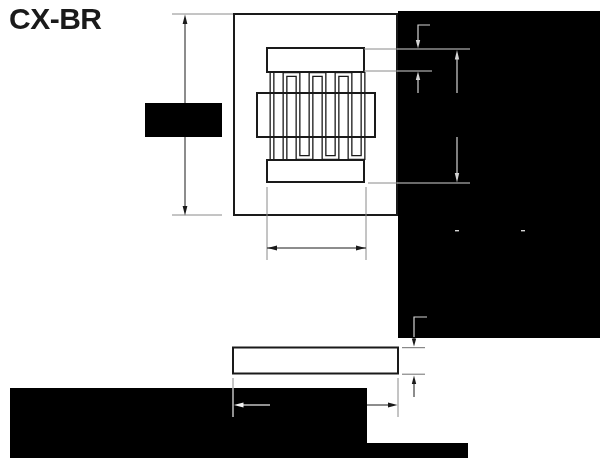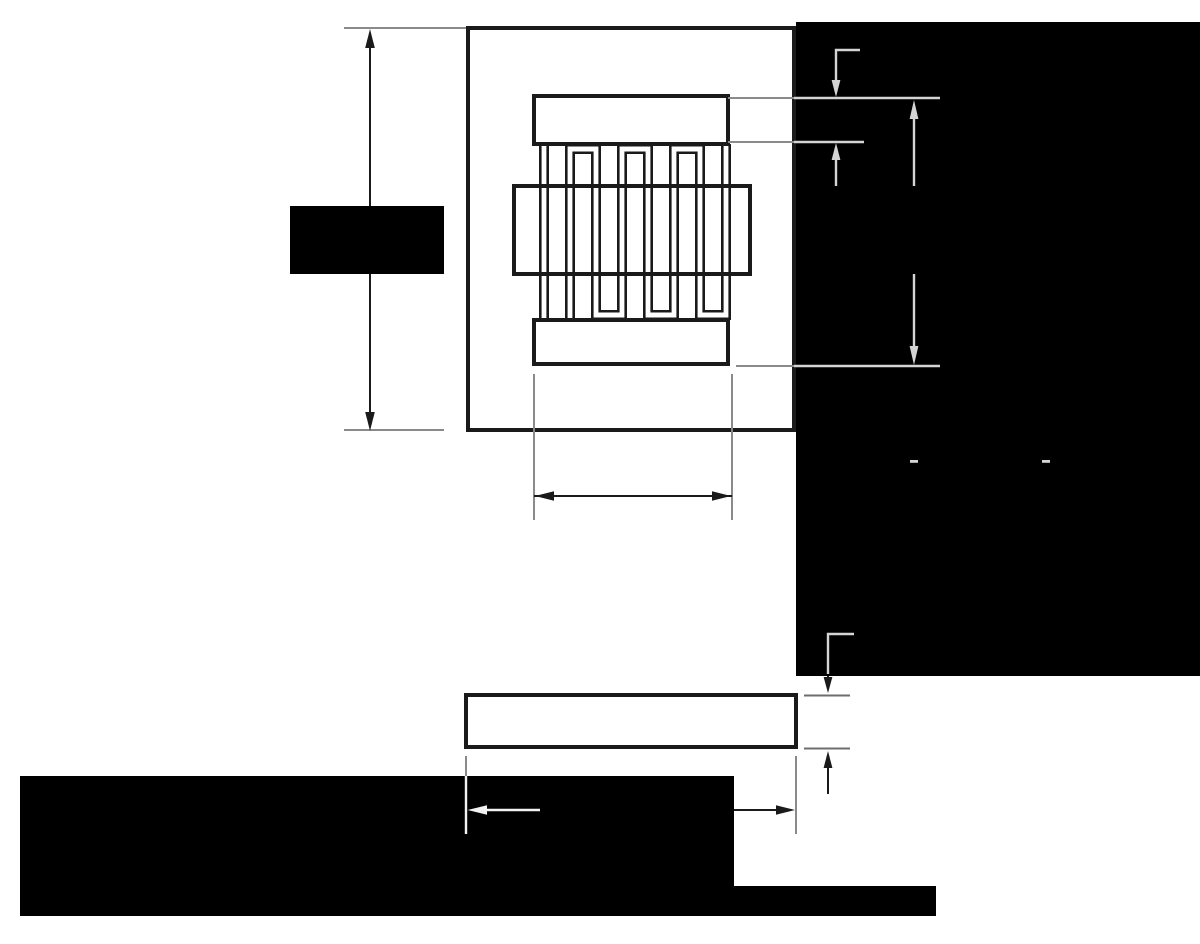--- a/index.html
+++ b/index.html
@@ -26,20 +26,21 @@
   .redact{fill:var(--redaction,#000);stroke:none;}
   .lite{stroke:var(--overlay,#d4d4d4);stroke-width:1.2;fill:none;}
   .litefill{fill:var(--overlay,#d4d4d4);stroke:none;}
   .whitedim{stroke:#f2f2f2;stroke-width:1.2;fill:none;}
   .whitefill{fill:#f2f2f2;stroke:none;}
 </style>
 </head>
 <body>
 
 <div class="stage" style="--line: #1a1a1a; --ext: #8a8a8a; --overlay: #d4d4d4; --redaction: #000000; --bg: #ffffff;">
+  <div class="title">CX-BR</div>
 
   <svg width="600" height="472" viewBox="0 0 600 472">
 
     <g>
 
       <rect class="geom sw2" x="234" y="14" width="163" height="201"></rect>
 
       <rect class="geom sw2" x="267" y="48" width="97" height="24"></rect>
 
       <rect class="geom sw2" x="267" y="160" width="97" height="22"></rect>

